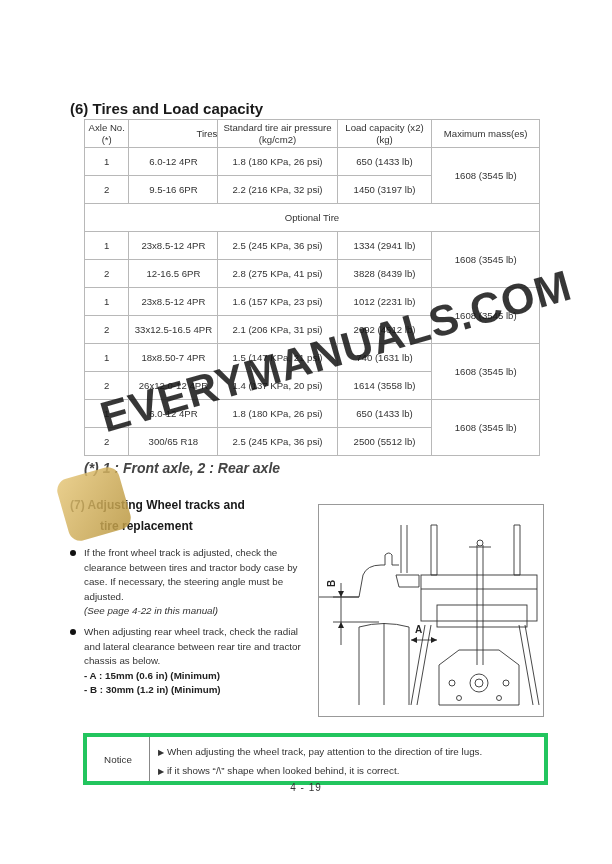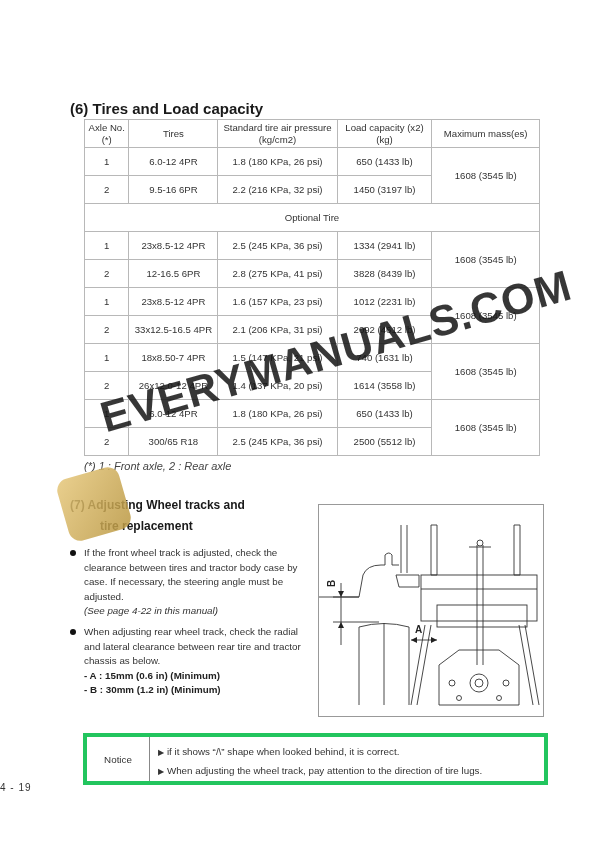--- a/index.html
+++ b/index.html
@@ -3,46 +3,46 @@
 <meta charset="utf-8">
 <style>
   html, body { margin:0; padding:0; background:#ffffff; }
   body { width:612px; height:864px; position:relative; overflow:hidden; font-family:"Liberation Sans", sans-serif; color:#222; }
   .abs { position:absolute; }
   .section-title { font-weight:bold; font-size:15px; color:#1a1a1a; }
   table.spec { position:absolute; left:84px; top:119px; width:456px; border-collapse:collapse; font-size:9.6px; color:#333; }
   table.spec td, table.spec th { border:1px solid #b8b8b8; text-align:center; font-weight:normal; padding:0; height:27px; }
   table.spec th { height:27px; line-height:12px; }
   table.spec td.optional { height:27px; }
-  .footnote { left:84px; top:460px; font-size:11px; font-style:italic; color:#444; }
+  .footnote { left:84px; top:460px; font-size:14px; font-style:italic; color:#444;font-weight:bold; }
   .h7 { left:70px; top:495px; font-size:12px; font-weight:bold; line-height:21px; color:#1a1a1a; }
   .h7 .l2 { display:block; padding-left:30px; }
   .bullets { left:70px; top:546px; width:235px; font-size:9.8px; line-height:14.6px; color:#333; }
   .bullet { position:relative; padding-left:14px; margin-bottom:6px; }
   .bullet .dot { position:absolute; left:0; top:4px; width:6px; height:6px; border-radius:50%; background:#111; }
   .it { font-style:italic; }
   .b { font-weight:bold; color:#222; }
   .diagram { left:318px; top:504px; width:224px; height:211px; border:1px solid #999; background:#fff; overflow:hidden; }
   .notice { left:83px; top:733px; width:457px; height:44px; border:4px solid #22c55e; display:flex; font-size:9.8px; color:#333; }
   .notice .lbl { width:62px; border-right:1px solid #888; display:flex; align-items:center; justify-content:center; }
   .notice .items { padding:6px 0 0 8px; line-height:18px; }
-  .pagenum { left:0; width:612px; top:782px; font-size:10px; color:#333; letter-spacing:1px; }
+  .pagenum { left:0; width:612px; top:782px; text-align:center; font-size:10px; color:#333; letter-spacing:1px; }
   .watermark { left:95px; top:395px; font-size:43px; font-weight:bold; color:rgba(20,20,20,0.85); transform:rotate(-16deg); transform-origin:left top; letter-spacing:1px; white-space:nowrap; }
   .wm-logo { left:62px; top:472px; width:64px; height:64px; border-radius:12px; background:linear-gradient(135deg,#e6c77a,#b9963f); opacity:0.85; transform:rotate(-16deg); }
 </style>
 </head>
 <body>
 
 <div class="abs section-title" style="left:70px; top:100px;">(6) Tires and Load capacity</div>
 
 <table class="spec">
   <thead>
     <tr>
       <th style="width:44px; height:27px;"><span>Axle No.</span><br><span>(*)</span></th>
-      <th style="width:89px;">Tires</th>
+      <th style="width:89px;text-align:right;">Tires</th>
       <th style="width:120px;"><span>Standard tire air pressure</span><br><span>(kg/cm2)</span></th>
       <th style="width:95px;"><span>Load capacity (x2)</span><br><span>(kg)</span></th>
       <th style="width:108px;">Maximum mass(es)</th>
     </tr>
   </thead>
   <tbody>
     <tr>
       <td>1</td>
       <td>6.0-12 4PR</td>
       <td>1.8 (180 KPa, 26 psi)</td>
@@ -189,21 +189,21 @@
       <polygon points="118,135 112,132 112,138"></polygon>
       <text x="8" y="82" font-size="10" font-weight="bold" font-family="Liberation Sans, sans-serif" transform="rotate(-90 12 78)">B</text>
       <text x="96" y="128" font-size="10" font-weight="bold" font-family="Liberation Sans, sans-serif">A</text>
     </g>
   </svg>
 </div>
 
 <div class="abs notice">
   <div class="lbl">Notice</div>
   <div class="items">
+    <div><span style="font-size:8px;">▶</span> <span>When adjusting the wheel track, pay attention to the direction of tire lugs.</span></div>
     <div><span style="font-size:8px;">▶</span> <span>if it shows “/\” shape when looked behind, it is correct.</span></div>
-    <div><span style="font-size:8px;">▶</span> <span>When adjusting the wheel track, pay attention to the direction of tire lugs.</span></div>
   </div>
 </div>
 
 <div class="abs pagenum">4 - 19</div>
 
 <div class="abs wm-logo"></div>
 <div class="abs watermark">EVERYMANUALS.COM</div>
 
 </body></html>

